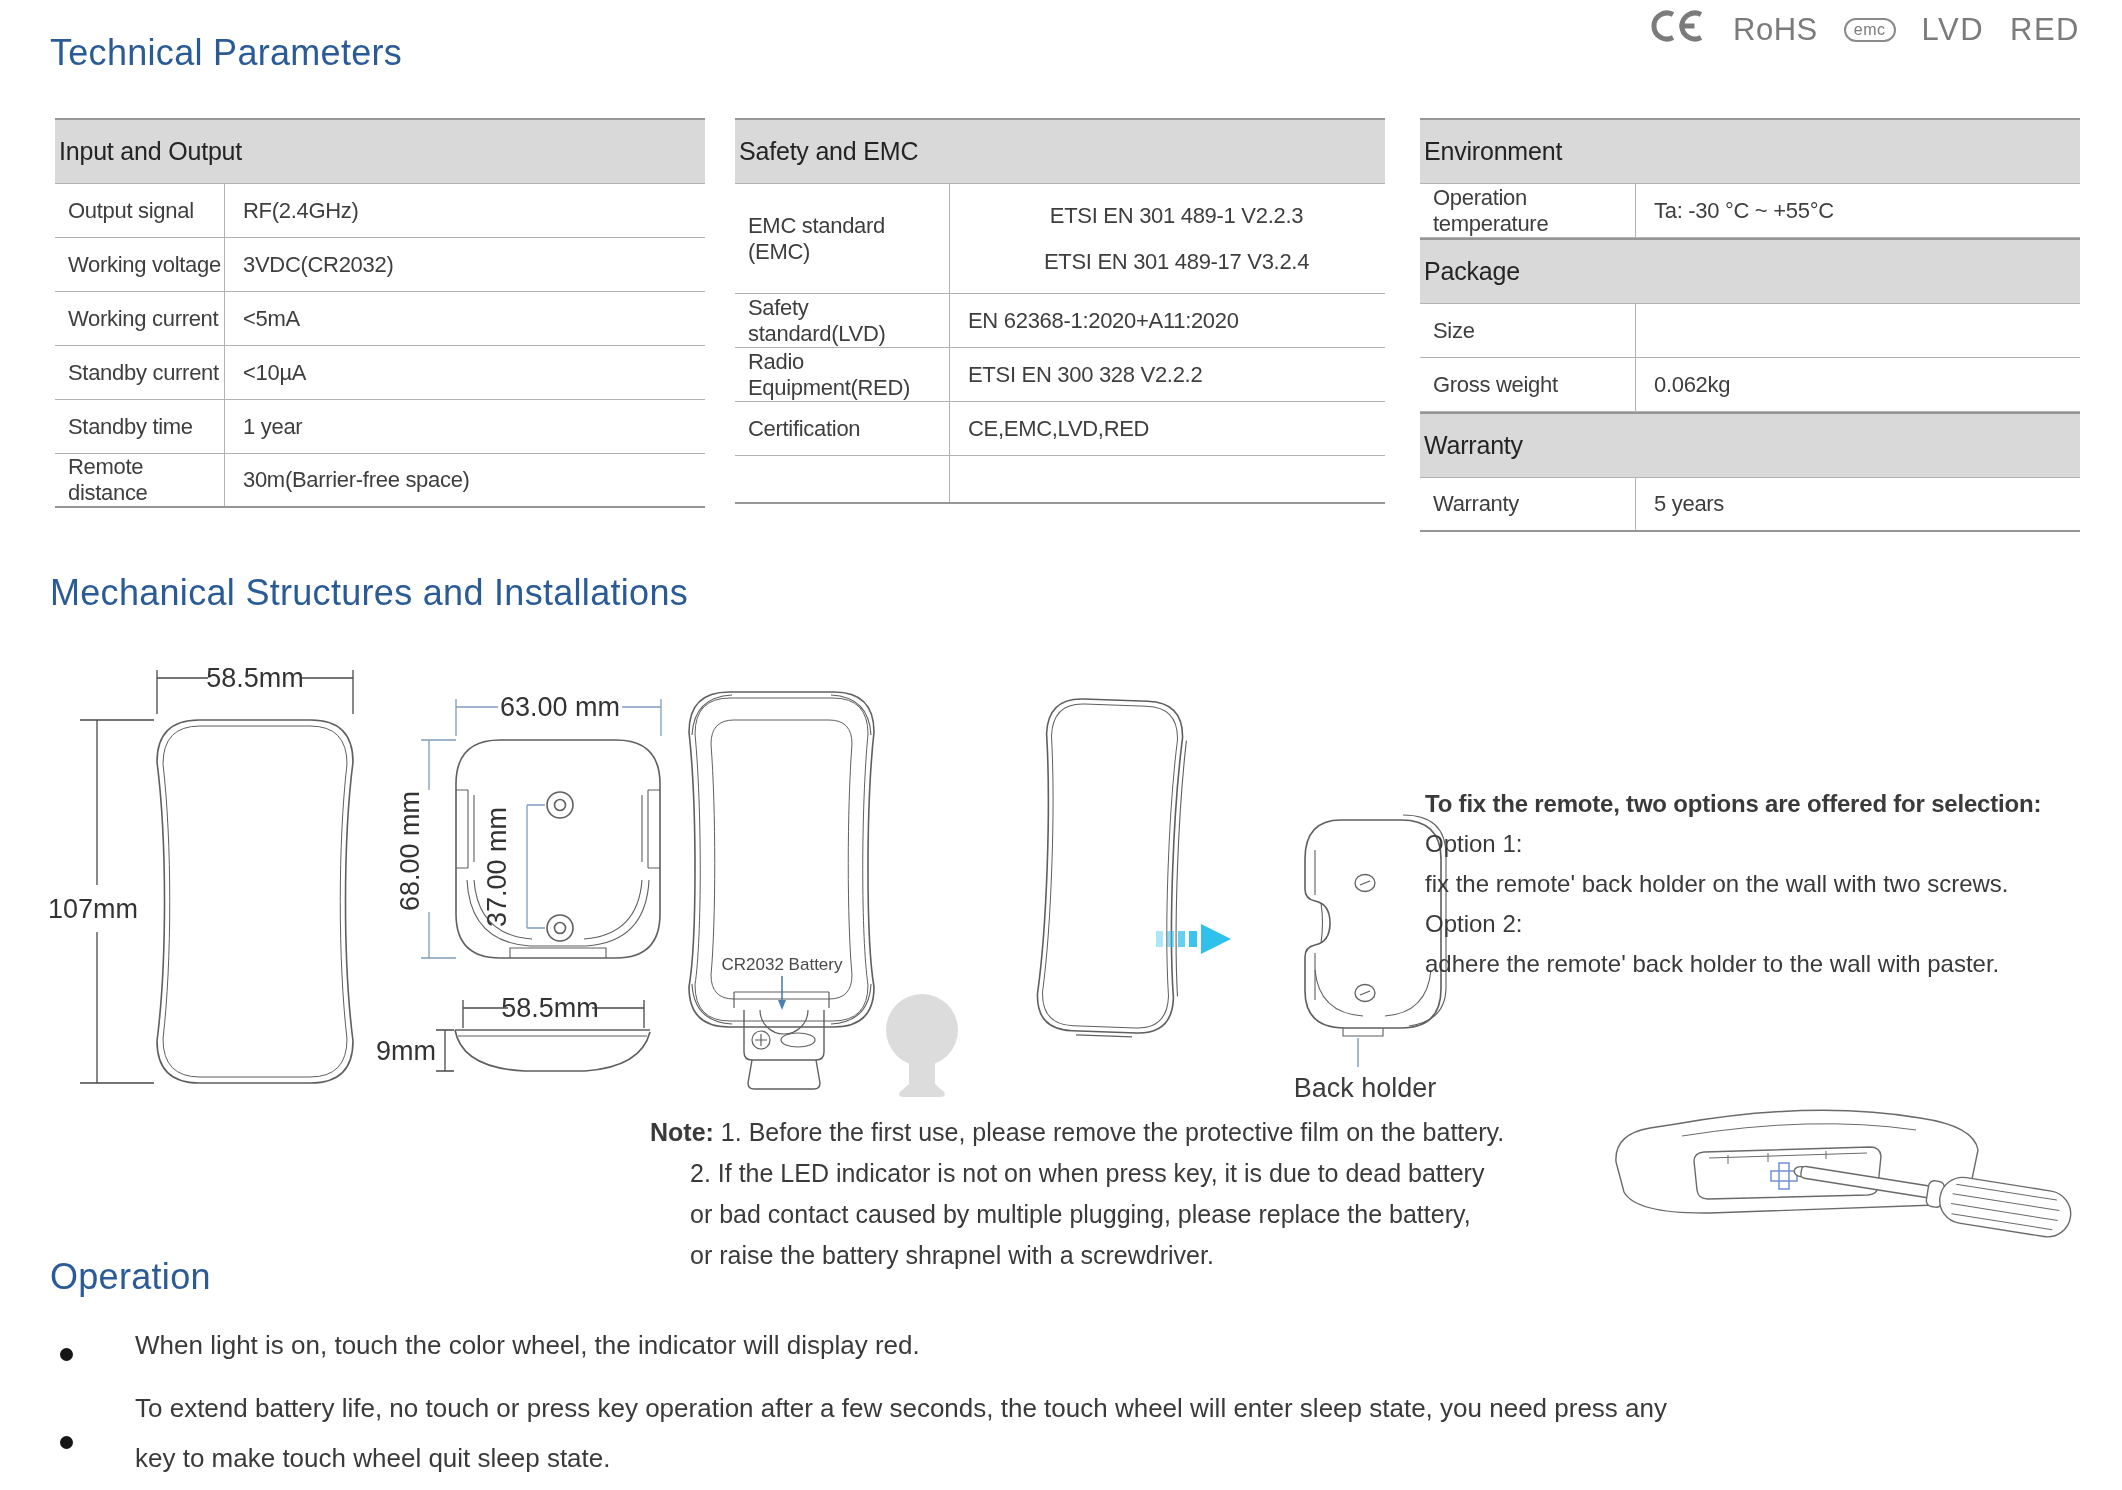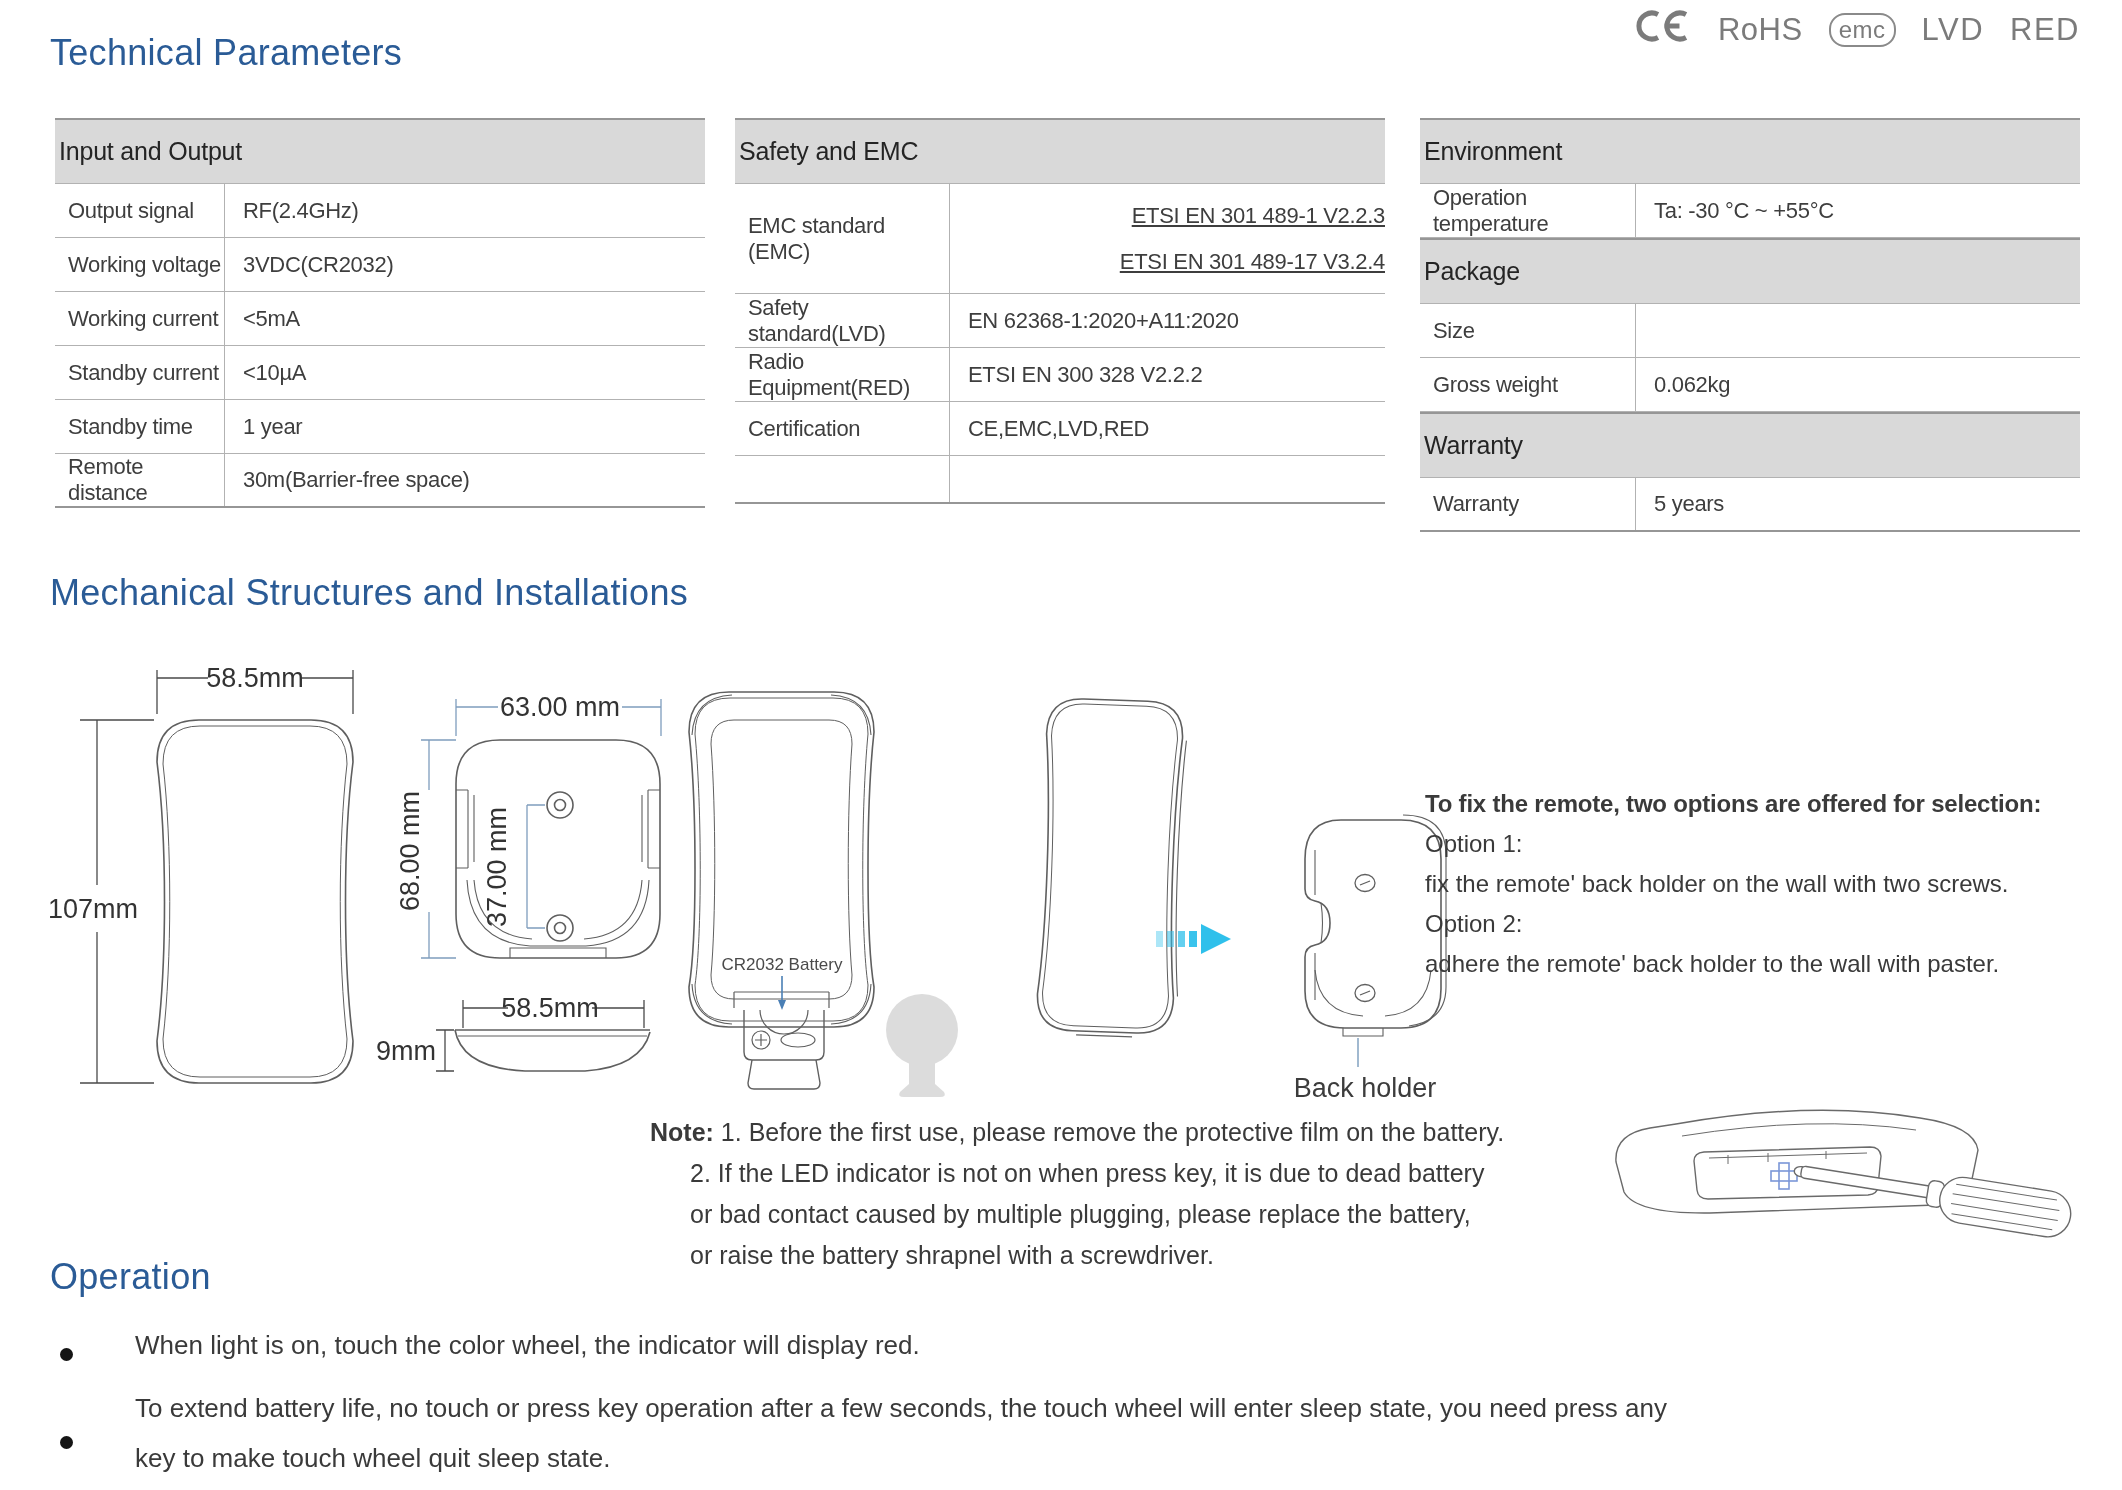--- a/index.html
+++ b/index.html
@@ -5,33 +5,33 @@
   html,body{margin:0;padding:0;background:#ffffff;}
   .page{position:relative;width:2122px;height:1490px;background:#fff;overflow:hidden;
         font-family:"Liberation Sans",sans-serif;color:#3c3c3c;}
   
   .blue-h{position:absolute;color:#2a5b96;font-size:36px;font-weight:500;letter-spacing:.3px;}
   
   .certs{position:absolute;top:8px;right:42px;display:flex;align-items:center;gap:26px;
          color:#7b7b7b;font-size:31px;}
   .certs .rohs{font-weight:400;letter-spacing:.5px;}
   .certs .plain{font-weight:400;letter-spacing:1.5px;}
-  .emc-box{font-size:24px;border:2px solid #8a8a8a;border-radius:16px;padding:1px 8px;letter-spacing:.5px;}
+  .emc-box{font-size:16px;border:2px solid #8a8a8a;border-radius:16px;padding:1px 8px;letter-spacing:.5px;}
   
   .tbl{position:absolute;top:118px;box-sizing:border-box;font-size:22px;letter-spacing:-.3px;color:#3e3e3e;}
   .tbl *{box-sizing:border-box;}
   .thead{height:66px;background:#d9d9d9;border-top:2px solid #969696;border-bottom:1px solid #b2b2b2;
          display:flex;align-items:center;padding-left:4px;font-size:25px;color:#242424;letter-spacing:-.2px;}
   .trow{display:flex;border-bottom:1px solid #b2b2b2;height:54px;}
   .trow.dbl{height:110px;}
   .trow.empty{height:48px;}
   .trow.last{border-bottom:2px solid #969696;}
   .lbl{display:flex;align-items:center;padding-left:13px;border-right:1px solid #b2b2b2;flex:none;}
   .val{display:flex;align-items:center;padding-left:18px;flex:1;}
-  .val.stack{flex-direction:column;align-items:flex-end;justify-content:center;line-height:46px;text-decoration:underline;}
+  .val.stack{flex-direction:column;align-items:center;justify-content:center;line-height:46px;}
   .w-io .lbl{width:170px;} .w-emc .lbl{width:215px;} .w-env .lbl{width:216px;}
   
   .fix-block{position:absolute;left:1425px;top:784px;width:690px;font-size:24px;line-height:40px;color:#3a3a3a;}
   .fix-block .b{font-weight:700;letter-spacing:-.2px;}
   .note-block{position:absolute;left:650px;top:1112px;width:1000px;font-size:25px;line-height:41px;color:#3a3a3a;}
   .note-block .b{font-weight:700;}
   .note-ind{padding-left:40px;}
   .op-block{position:absolute;left:60px;top:1320px;width:1960px;font-size:26px;color:#3a3a3a;}
   .bullet{display:flex;align-items:center;margin-bottom:13px;line-height:50px;gap:48px;}
   .dot{width:13px;height:13px;border-radius:50%;background:#151515;margin:18px 14px 0 0;flex:none;}

